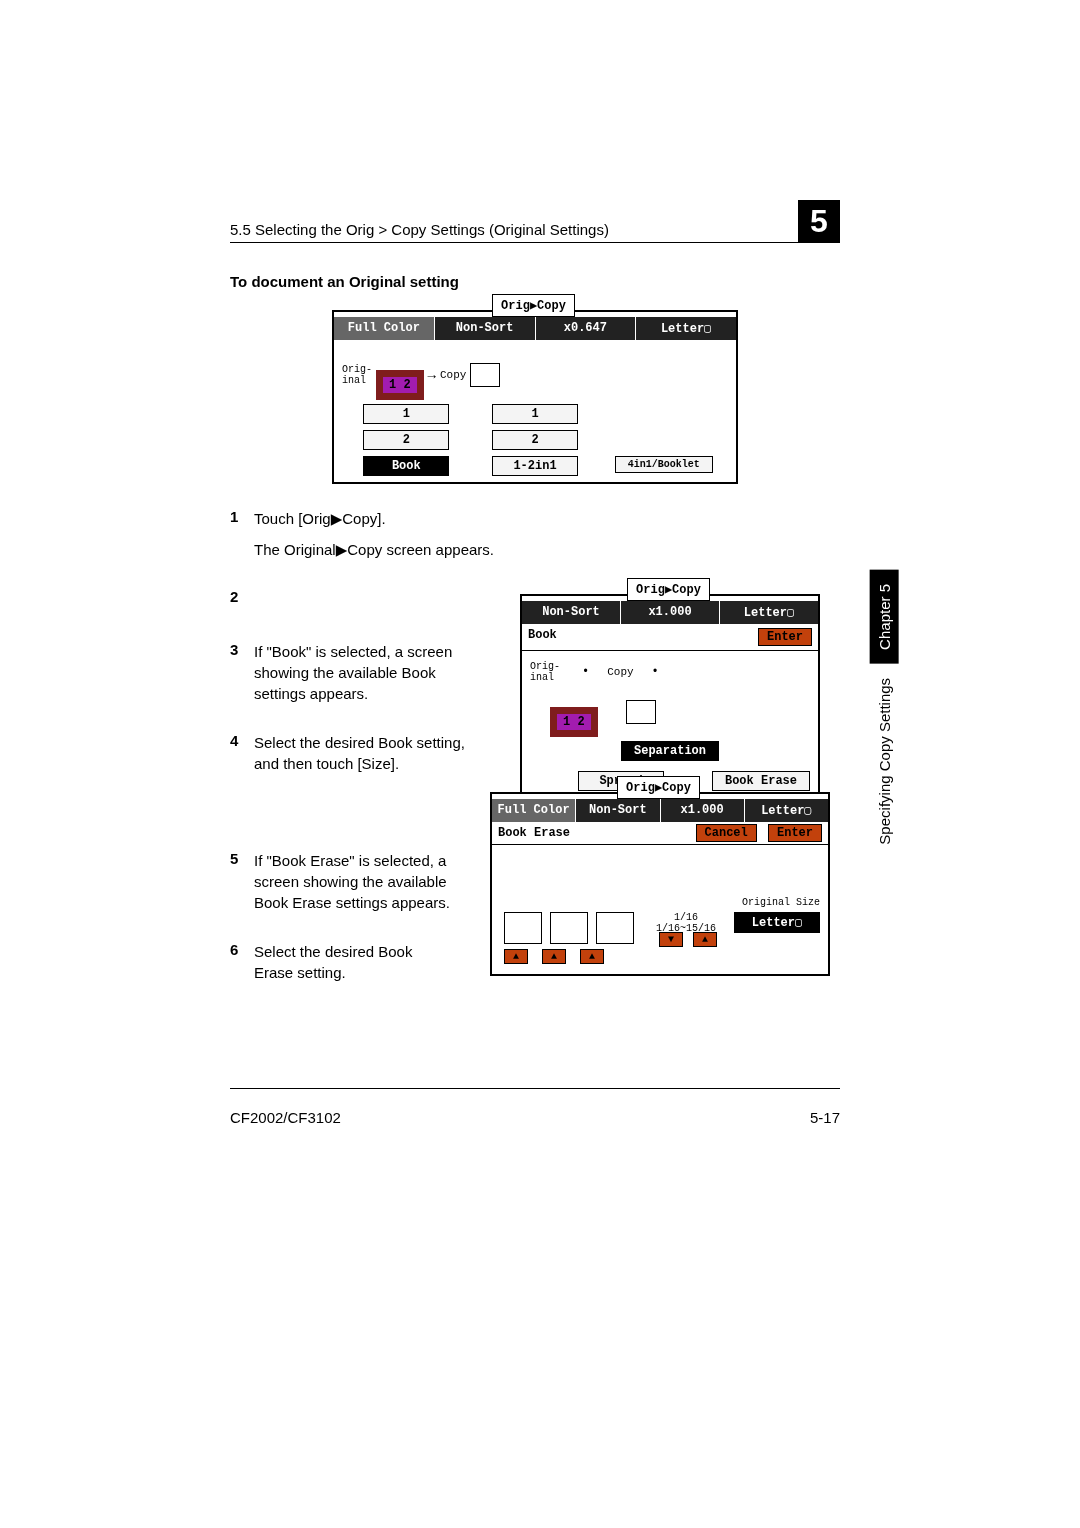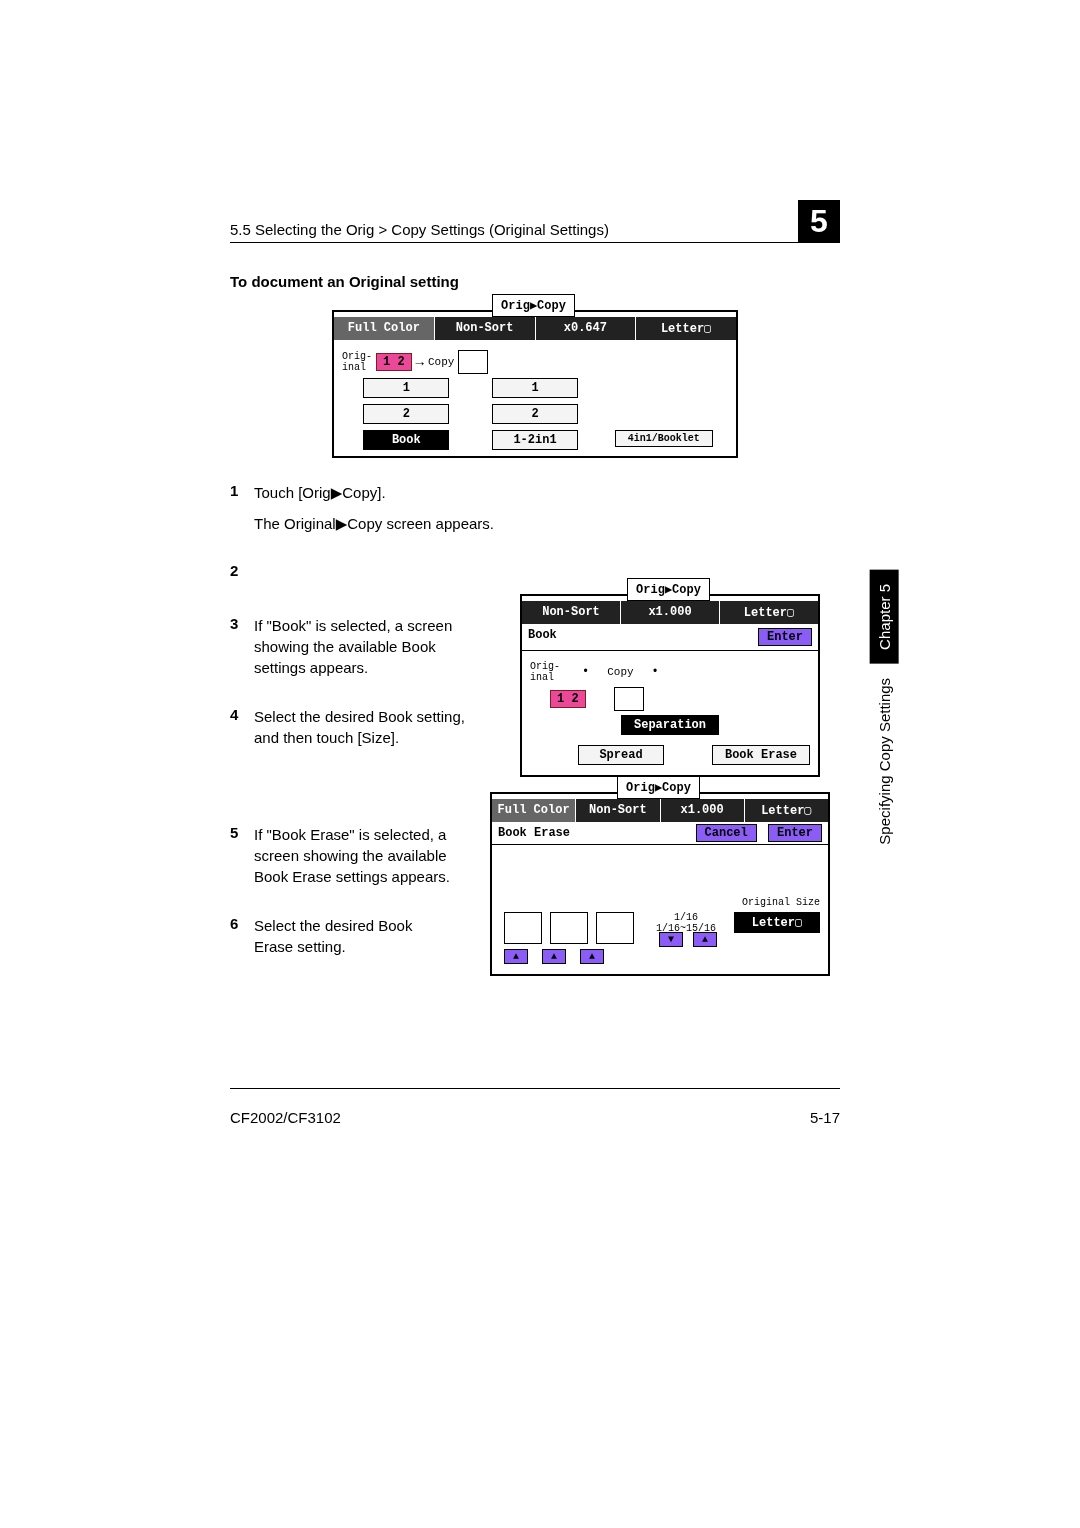--- a/index.html
+++ b/index.html
@@ -85,25 +85,25 @@
     position:absolute;
     right:210px; top:570px;
     transform-origin:right top;
     transform:rotate(-90deg);
     font-size:15px;
     white-space:nowrap;
     display:flex;align-items:center;gap:14px;
   }
   .side .chap{background:#000;color:#fff;padding:6px 14px;}
   .mini{
-    border:1px solid #7f1d1d;display:inline-flex;align-items:center;
-    padding:1px 6px;gap:2px;background:#ec4899;font-weight:bold;
+    border:7px solid #7f1d1d;display:inline-flex;align-items:center;
+    padding:1px 6px;gap:2px;background:#a21caf;font-weight:bold;margin-top:20px;
   }
   .subbar{display:flex;border-bottom:1px solid #000;padding:4px 6px;font-weight:bold;justify-content:space-between;}
-  .thinbtn{border:1px solid #000;padding:1px 8px;margin-left:4px;background:#8b5cf6;}
+  .thinbtn{border:1px solid #000;padding:1px 8px;margin-left:4px;background:#c2410c;}
   .tri{font-size:10px;}
 </style>
 </head>
 <body>
 
 <div class="page">
 
   <div class="hdr-line">
     <div class="hdr-text">5.5 Selecting the Orig &gt; Copy Settings (Original Settings)</div>
     <div class="chap-box">5</div>

